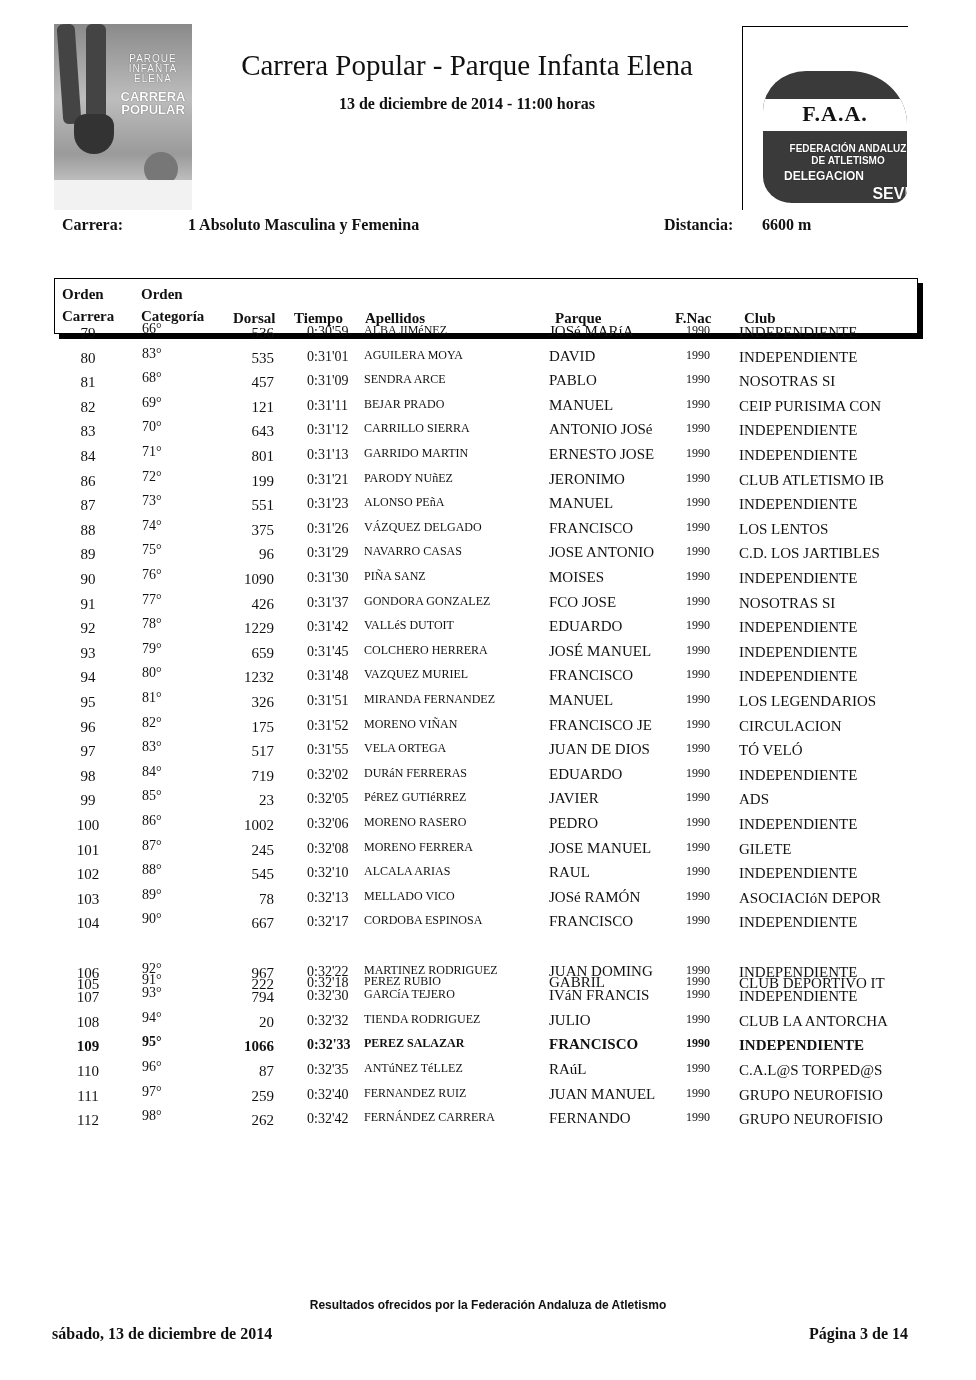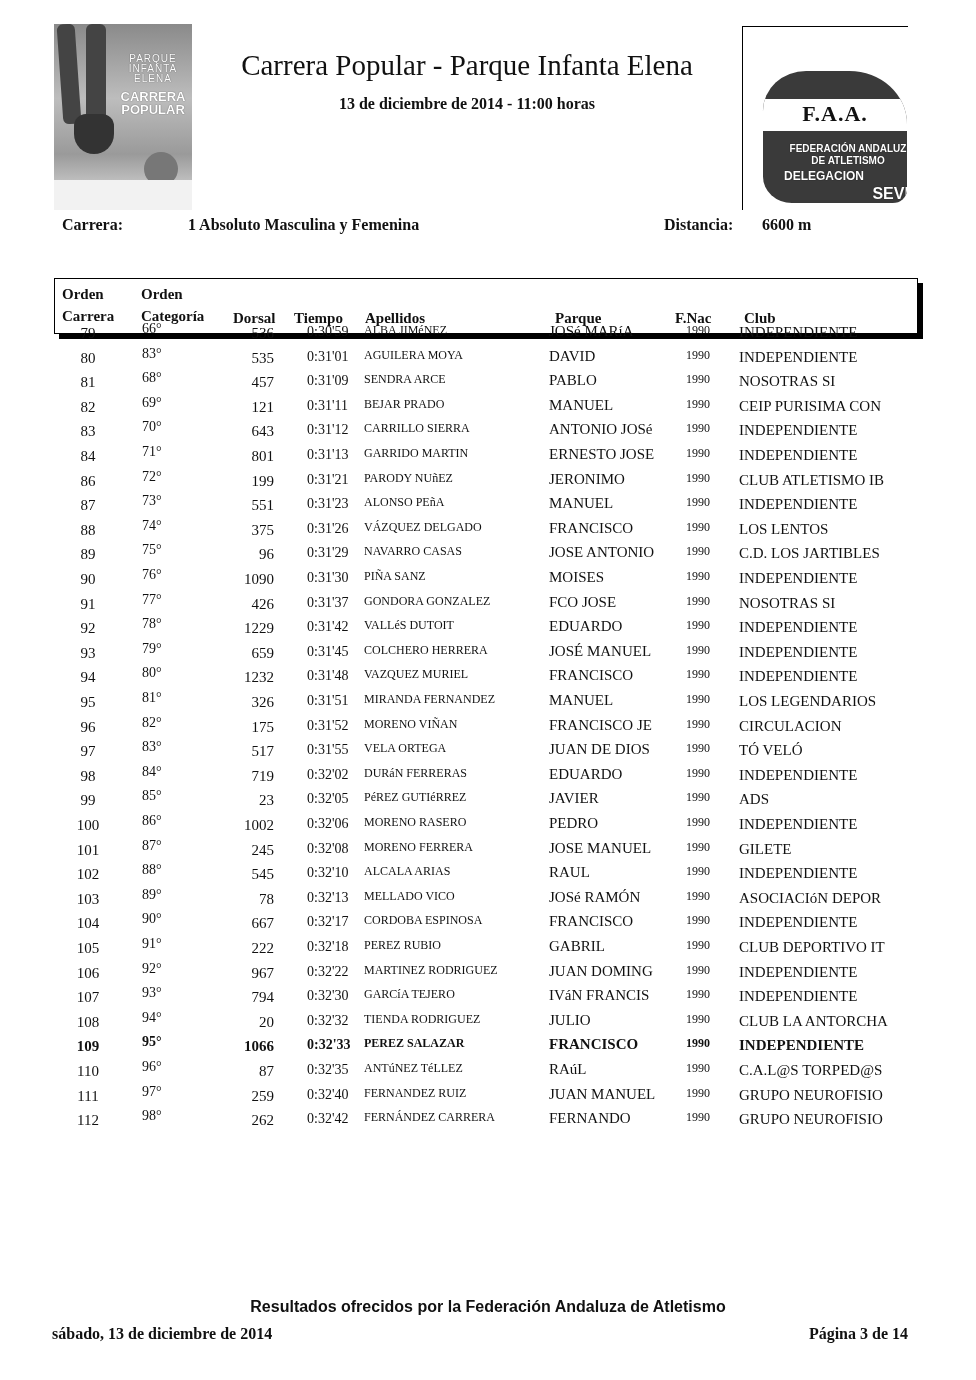--- a/index.html
+++ b/index.html
@@ -52,21 +52,21 @@
     .c { position: absolute; top: 0; white-space: nowrap; }
     .c-pos { left: 60px; width: 56px; text-align: center; font-size: 15px; top: 4px; }
     .c-cat { left: 142px; font-size: 14px; top: 0; }
     .c-dor { left: 226px; width: 48px; text-align: right; font-size: 15px; top: 4px; }
     .c-time { left: 307px; font-size: 14px; top: 3px; }
     .c-ape { left: 364px; font-size: 12px; top: 2px; }
     .c-nom { left: 549px; font-size: 15px; top: 2px; }
     .c-fn { left: 686px; font-size: 12px; top: 2px; }
     .c-club { left: 739px; font-size: 15px; top: 3px; }
 
-    .footer-credit { position: absolute; left: 0; top: 1298px; width: 976px; text-align: center; font-family: "Liberation Sans", sans-serif; font-size: 16px; font-weight: bold; }
+    .footer-credit { position: absolute; left: 0; top: 1298px; width: 976px; text-align: center; font-family: "Liberation Sans", sans-serif; font-size: 12px; font-weight: bold; }
     .footer-date { position: absolute; left: 52px; top: 1325px; font-size: 16px; font-weight: bold; }
     .footer-page { position: absolute; right: 68px; top: 1325px; font-size: 16px; font-weight: bold; }
   </style>
 </head>
 <body>
 
 <div class="poster">
   <div class="leg l1"></div>
   <div class="leg l2"></div>
   <div class="shoe"></div>
@@ -358,21 +358,21 @@
     <div class="row" style="top: 911.4px;">
       <div class="c c-pos">104</div>
       <div class="c c-cat">90°</div>
       <div class="c c-dor">667</div>
       <div class="c c-time">0:32'17</div>
       <div class="c c-ape">CORDOBA ESPINOSA</div>
       <div class="c c-nom">FRANCISCO</div>
       <div class="c c-fn">1990</div>
       <div class="c c-club">INDEPENDIENTE</div>
     </div>
-    <div class="row" style="top: 936px; padding-left: 17px;">
+    <div class="row" style="top: 972px; padding-left: 17px;">
       <div class="c c-pos">105</div>
       <div class="c c-cat">91°</div>
       <div class="c c-dor">222</div>
       <div class="c c-time">0:32'18</div>
       <div class="c c-ape">PEREZ RUBIO</div>
       <div class="c c-nom">GABRIL</div>
       <div class="c c-fn">1990</div>
       <div class="c c-club">CLUB DEPORTIVO IT</div>
     </div>
     <div class="row" style="top: 960.6px;">

